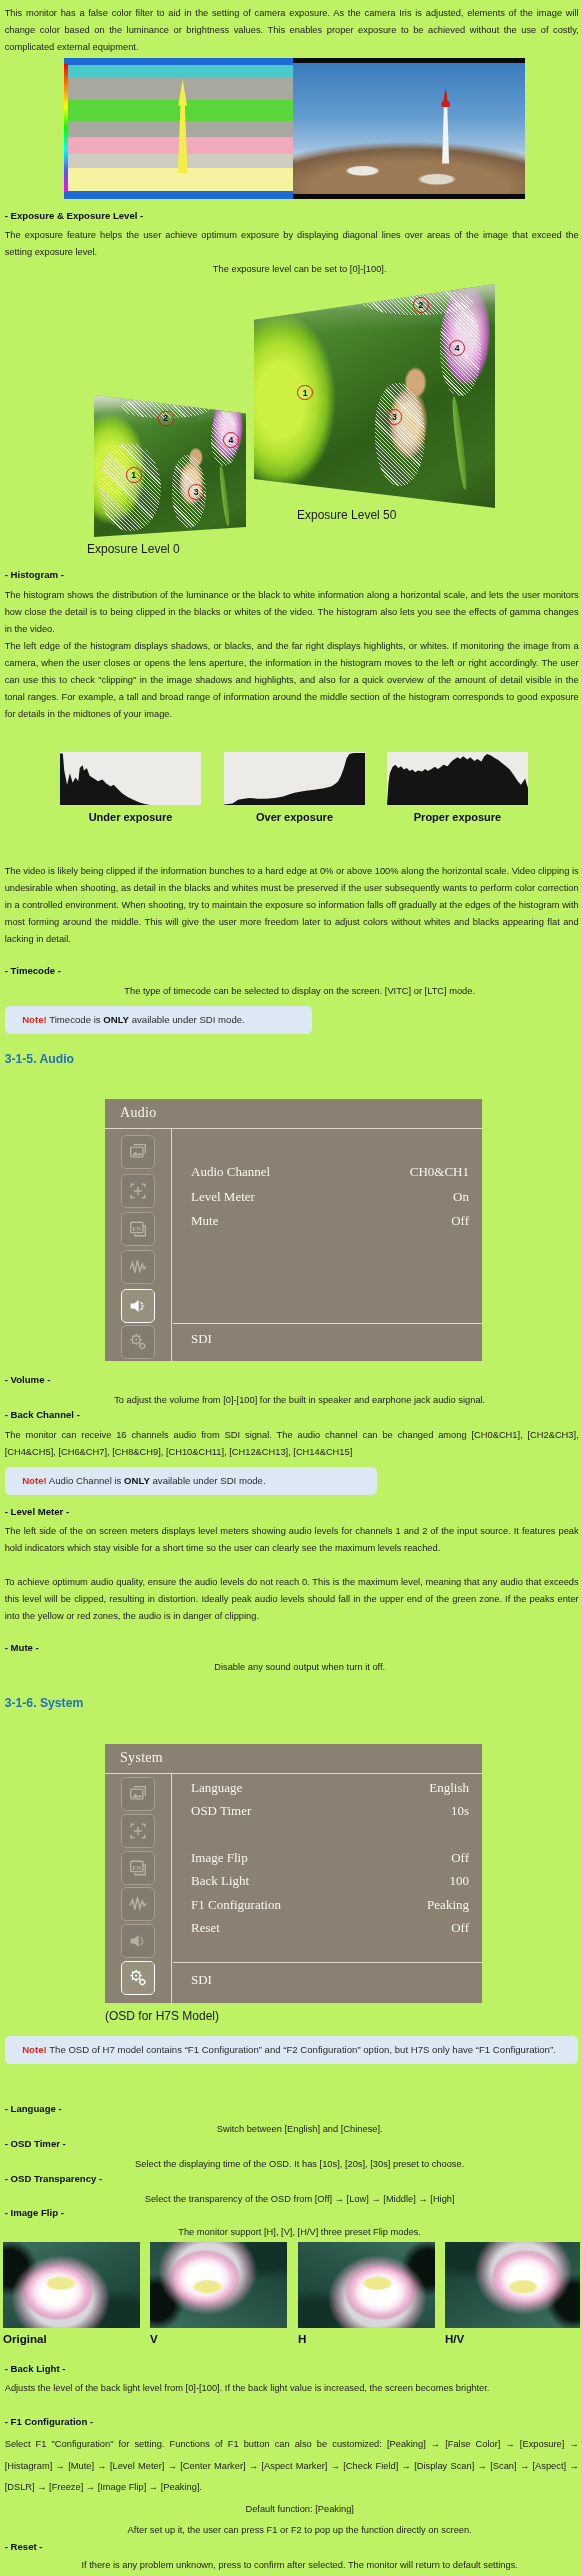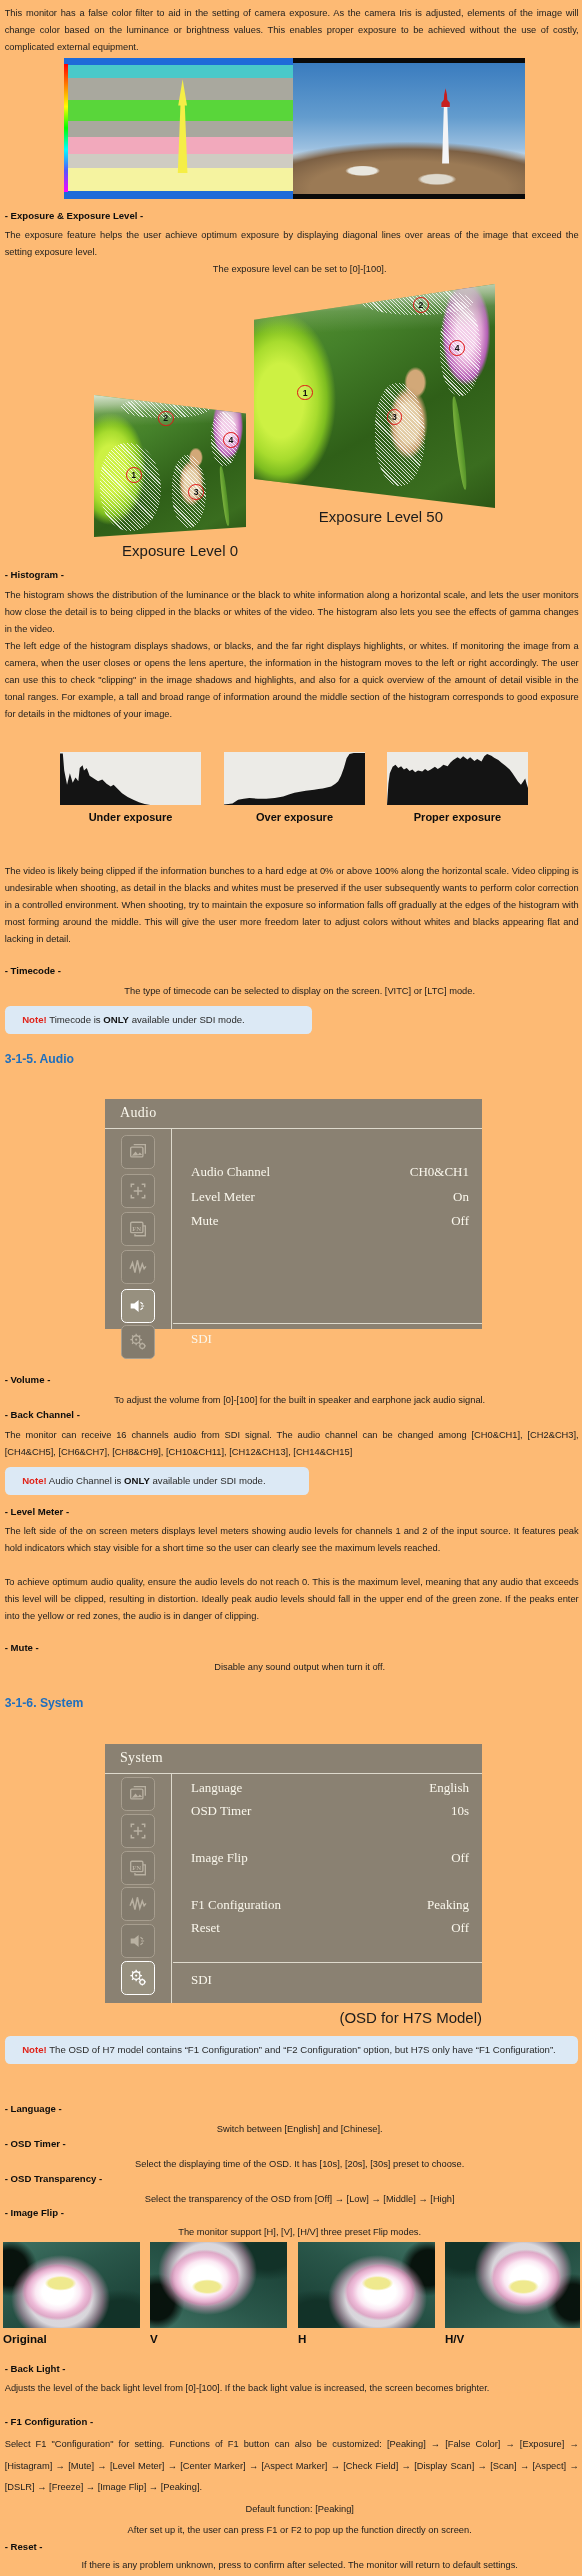--- a/index.html
+++ b/index.html
@@ -1,23 +1,23 @@
 <!DOCTYPE html>
 <html style="font-size:9.3px"><head>
 <meta charset="utf-8">
 <style>
   html,body{margin:0;padding:0;background:#fff;}
   body{font-family:"Liberation Sans",sans-serif;}
-  #page{position:relative;width:582px;height:2576px;background:#fdba74;overflow:hidden;color:#1c1c1c;}
+  #page{position:relative;width:582px;height:2576px;background:#bef264;overflow:hidden;color:#1c1c1c;}
 
   .para{position:absolute;left:4.7px;width:574px;font-size:9.3px;line-height:17px;color:#1c1c1c;text-align:justify;}
   .nj{text-align:center;margin-left:8px;}
   .hdash{position:absolute;left:4.7px;font-size:9.6px;font-weight:bold;color:#0d0d0d;white-space:nowrap;}
   .hsec{position:absolute;left:4.7px;font-size:12.2px;font-weight:600;color:#1e6fbf;white-space:nowrap;}
-  .cap{position:absolute;text-align:right;font-size:15px;color:#1c1c1c;}
+  .cap{position:absolute;text-align:left;font-size:12px;color:#1c1c1c;}
   .capb{position:absolute;text-align:center;font-size:11px;font-weight:bold;color:#0d0d0d;}
 
   .note{position:absolute;left:4.7px;background:#dce9f5;border-radius:5.2px;font-size:9.6px;color:#2a2a2a;
         padding:6.4px 11.6px 6.4px 17.5px;line-height:15.7px;box-sizing:border-box;}
   .note .nl{color:#e0241b;font-weight:bold;}
   .note b{font-weight:bold;color:#111;}
 
   
   .fc{position:absolute;left:64px;top:58px;width:229px;height:141px;overflow:hidden;
       background:linear-gradient(180deg,#1e6bd8 0 5%,#49c9c9 5% 14%,#a9a89e 14% 30%,#59d63a 30% 45%,
@@ -196,21 +196,21 @@
 
   <div class="hdash" style="top:965px">- Timecode -</div>
   <div class="para nj" style="top:983px">The type of timecode can be selected to display on the screen. [VITC] or [LTC] mode.</div>
 
   <div class="note" style="top:1006px;width:307px">
     <span class="nl">Note!</span><span> Timecode is </span><b>ONLY</b><span> available under SDI mode.</span>
   </div>
 
   <div class="hsec" style="top:1052px">3-1-5. Audio</div>
 
-  <div class="osd" style="top:1099px;height:230px">
+  <div class="osd" style="top:1099px;height:262px">
     <div class="t">Audio</div>
     <div class="sepH"></div>
     <div class="sepV"></div>
     <div class="tile" style="top:36px">
         <svg class="tico" viewBox="0 0 38 38" width="22" height="22">
           <use href="#i-image"></use>
         </svg>
       </div>
     <div class="tile" style="top:75px">
         <svg class="tico" viewBox="0 0 38 38" width="22" height="22">
@@ -251,21 +251,21 @@
     </div>
     <div class="sdi-sep" style="top:224px"></div>
     <div class="sdi" style="top:232px">SDI</div>
   </div>
 
   <div class="hdash" style="top:1374px">- Volume -</div>
   <div class="para nj" style="top:1392px">To adjust the volume from [0]-[100] for the built in speaker and earphone jack audio signal.</div>
   <div class="hdash" style="top:1409px">- Back Channel -</div>
   <div class="para" style="top:1427px">The monitor can receive 16 channels audio from SDI signal. The audio channel can be changed among [CH0&amp;CH1], [CH2&amp;CH3], [CH4&amp;CH5], [CH6&amp;CH7], [CH8&amp;CH9], [CH10&amp;CH11], [CH12&amp;CH13], [CH14&amp;CH15]</div>
 
-  <div class="note" style="top:1467px;width:304px">
+  <div class="note" style="top:1467px;width:372px">
     <span class="nl">Note!</span><span> Audio Channel is </span><b>ONLY</b><span> available under SDI mode.</span>
   </div>
 
   <div class="hdash" style="top:1506px">- Level Meter -</div>
   <div class="para" style="top:1523px">The left side of the on screen meters displays level meters showing audio levels for channels 1 and 2 of the input source. It features peak hold indicators which stay visible for a short time so the user can clearly see the maximum levels reached.</div>
   <div class="para" style="top:1574px">To achieve optimum audio quality, ensure the audio levels do not reach 0. This is the maximum level, meaning that any audio that exceeds this level will be clipped, resulting in distortion. Ideally peak audio levels should fall in the upper end of the green zone. If the peaks enter into the yellow or red zones, the audio is in danger of clipping.</div>
   <div class="hdash" style="top:1642px">- Mute -</div>
   <div class="para nj" style="top:1659px">Disable any sound output when turn it off.</div>
 
   <div class="hsec" style="top:1696px">3-1-6. System</div>
@@ -308,20 +308,24 @@
       <span class="lab">Language</span>
       <span class="val">English</span>
     </div>
     <div class="row" style="top:59px">
       <span class="lab">OSD Timer</span>
       <span class="val">10s</span>
     </div>
     <div class="row" style="top:106px">
       <span class="lab">Image Flip</span>
       <span class="val">Off</span>
+    </div>
+    <div class="row" style="top:129px">
+      <span class="lab">Back Light</span>
+      <span class="val">100</span>
     </div>
     <div class="row" style="top:153px">
       <span class="lab">F1 Configuration</span>
       <span class="val">Peaking</span>
     </div>
     <div class="row" style="top:176px">
       <span class="lab">Reset</span>
       <span class="val">Off</span>
     </div>
     <div class="sdi-sep" style="top:218px"></div>

